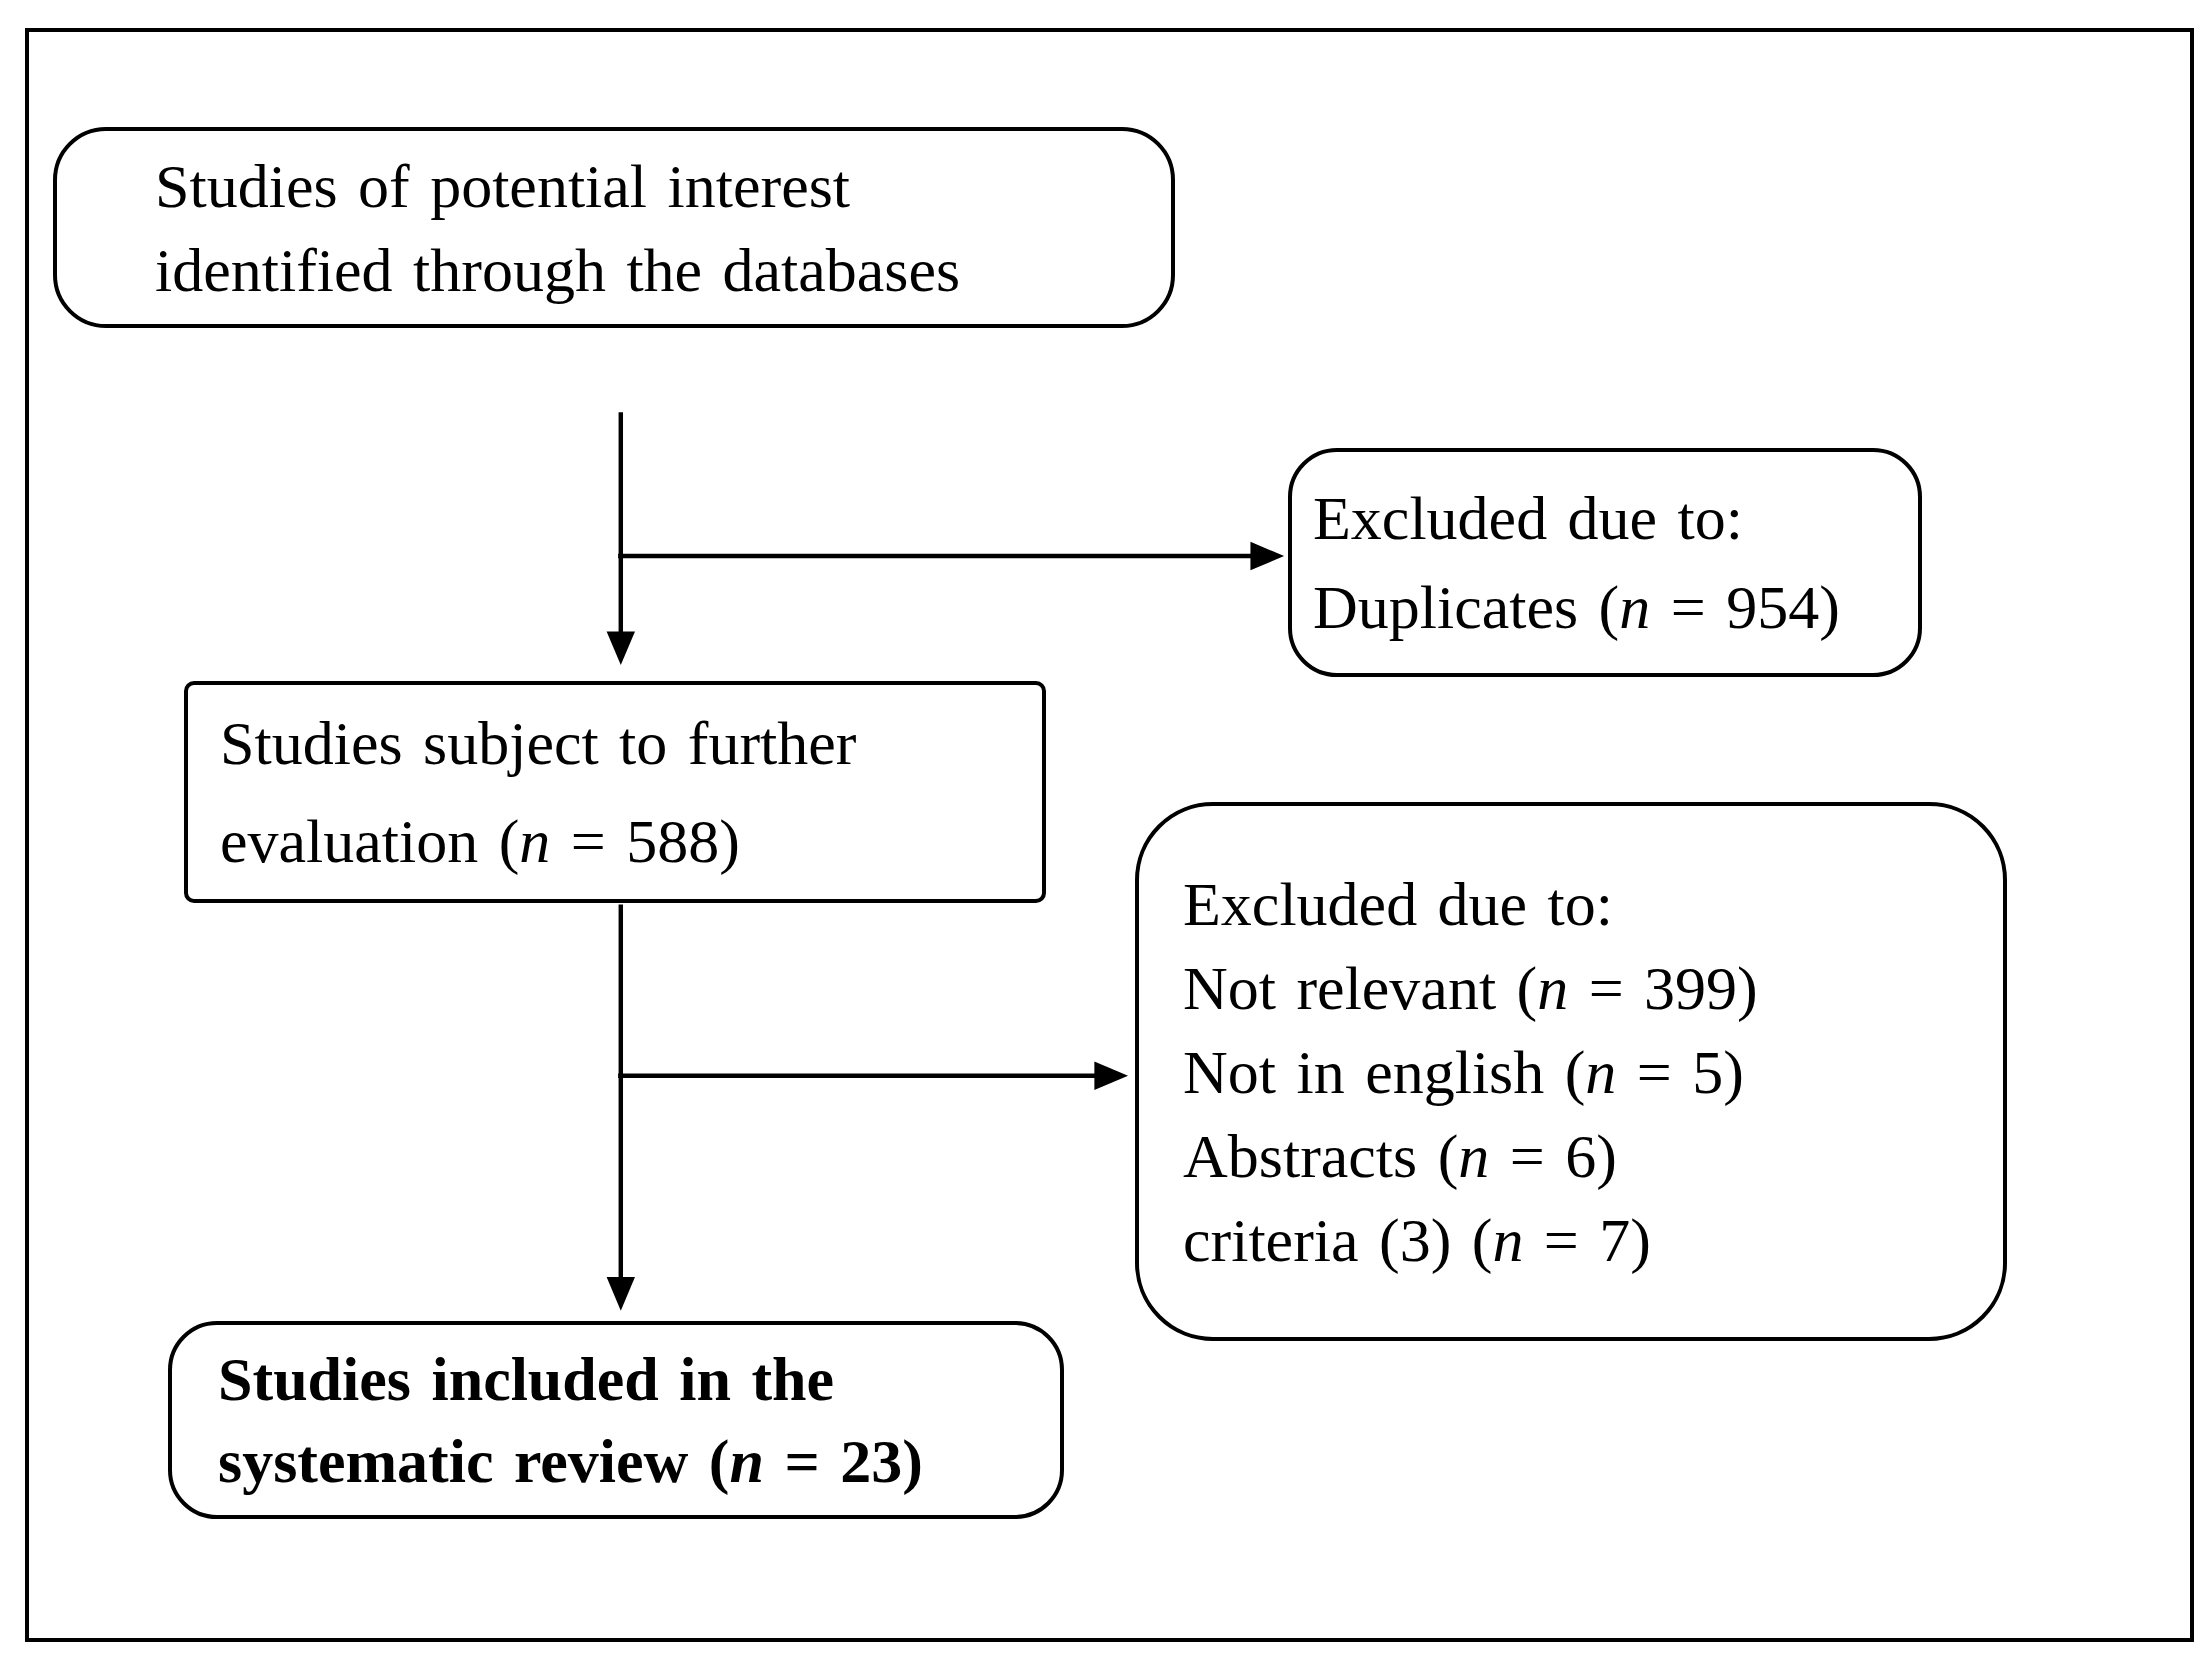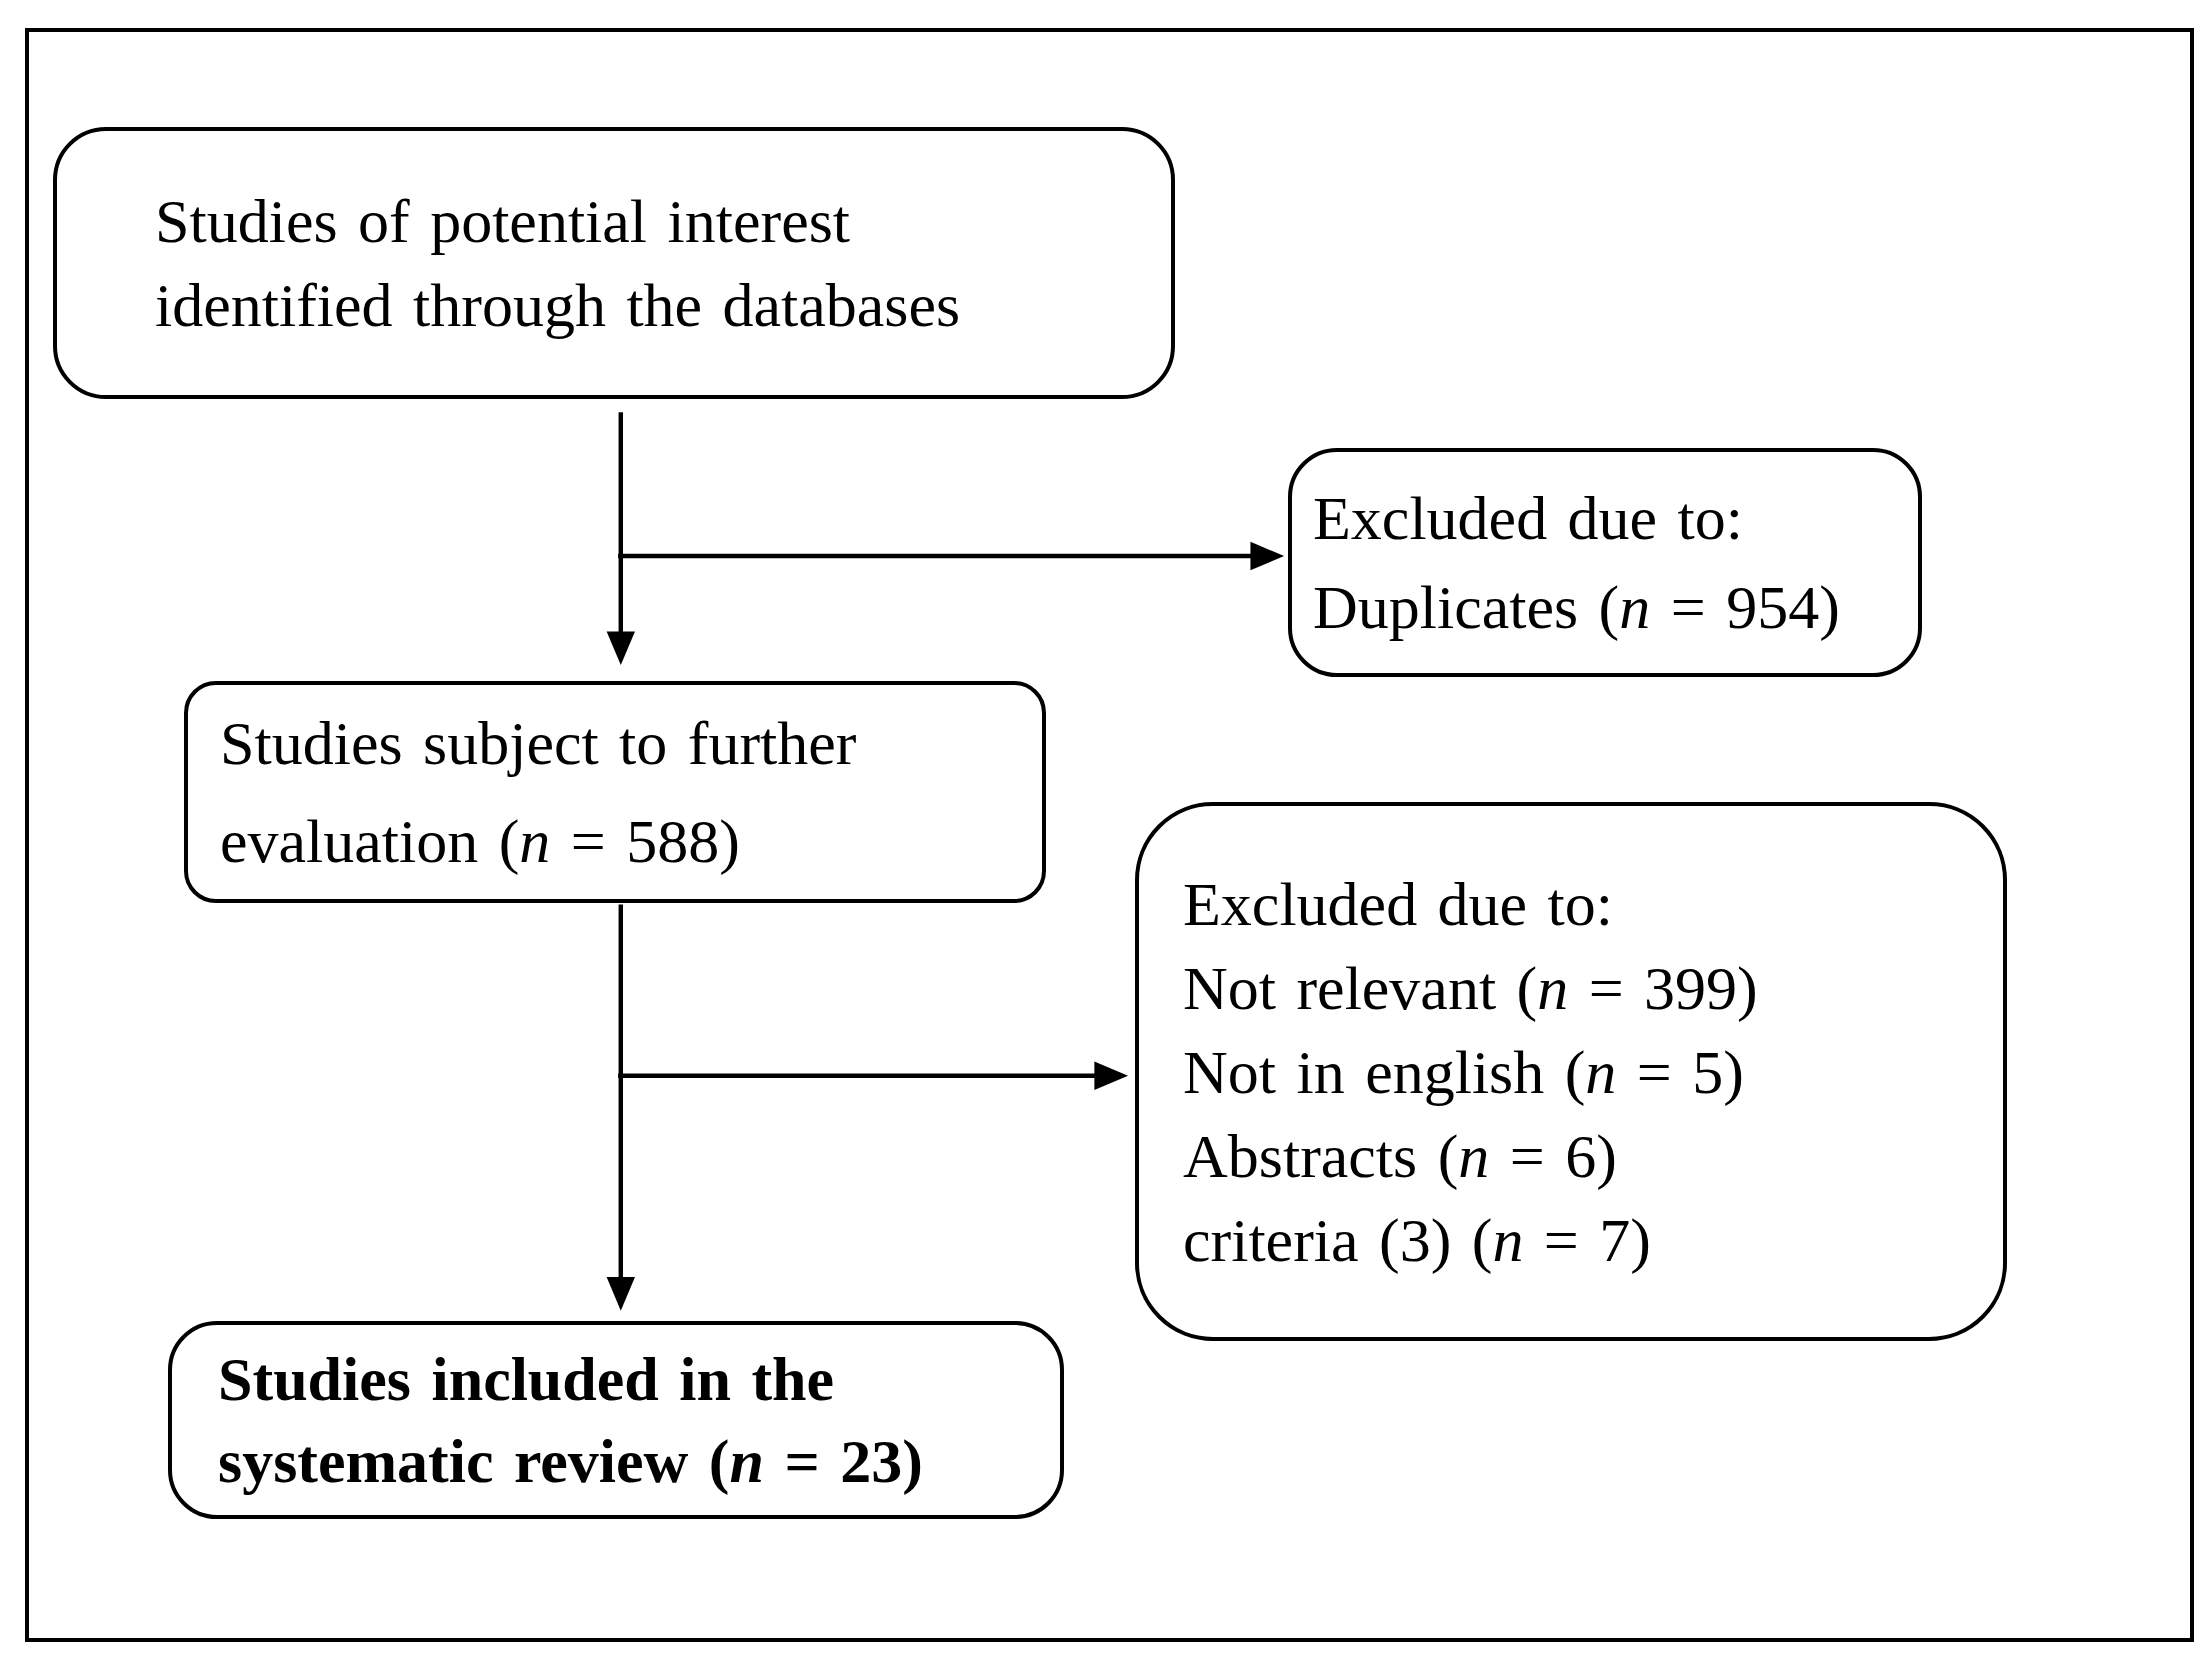--- a/index.html
+++ b/index.html
@@ -41,41 +41,41 @@
   .box .line {
     white-space: nowrap;
   }
   .it {
     font-style: italic;
   }
   .b1 {
     left: 53px;
     top: 127px;
     width: 1122px;
-    height: 272px;
+    height: 201px;
     border-radius: 53px;
     padding-left: 98px;
     padding-right: 17.7px;
   }
   .b2 {
     left: 1288px;
     top: 448px;
     width: 634px;
     height: 229px;
     border-radius: 49px;
     padding-left: 21px;
     padding-right: 8.9px;
     line-height: 89px;
   }
   .b3 {
     left: 184px;
     top: 681px;
     width: 862px;
     height: 222px;
-    border-radius: 32px;
+    border-radius: 10px;
     padding-left: 32px;
     padding-right: 14px;
     gap: 14px;
   }
   .b4 {
     left: 1135px;
     top: 802px;
     width: 872px;
     height: 539px;
     border-radius: 78px;

